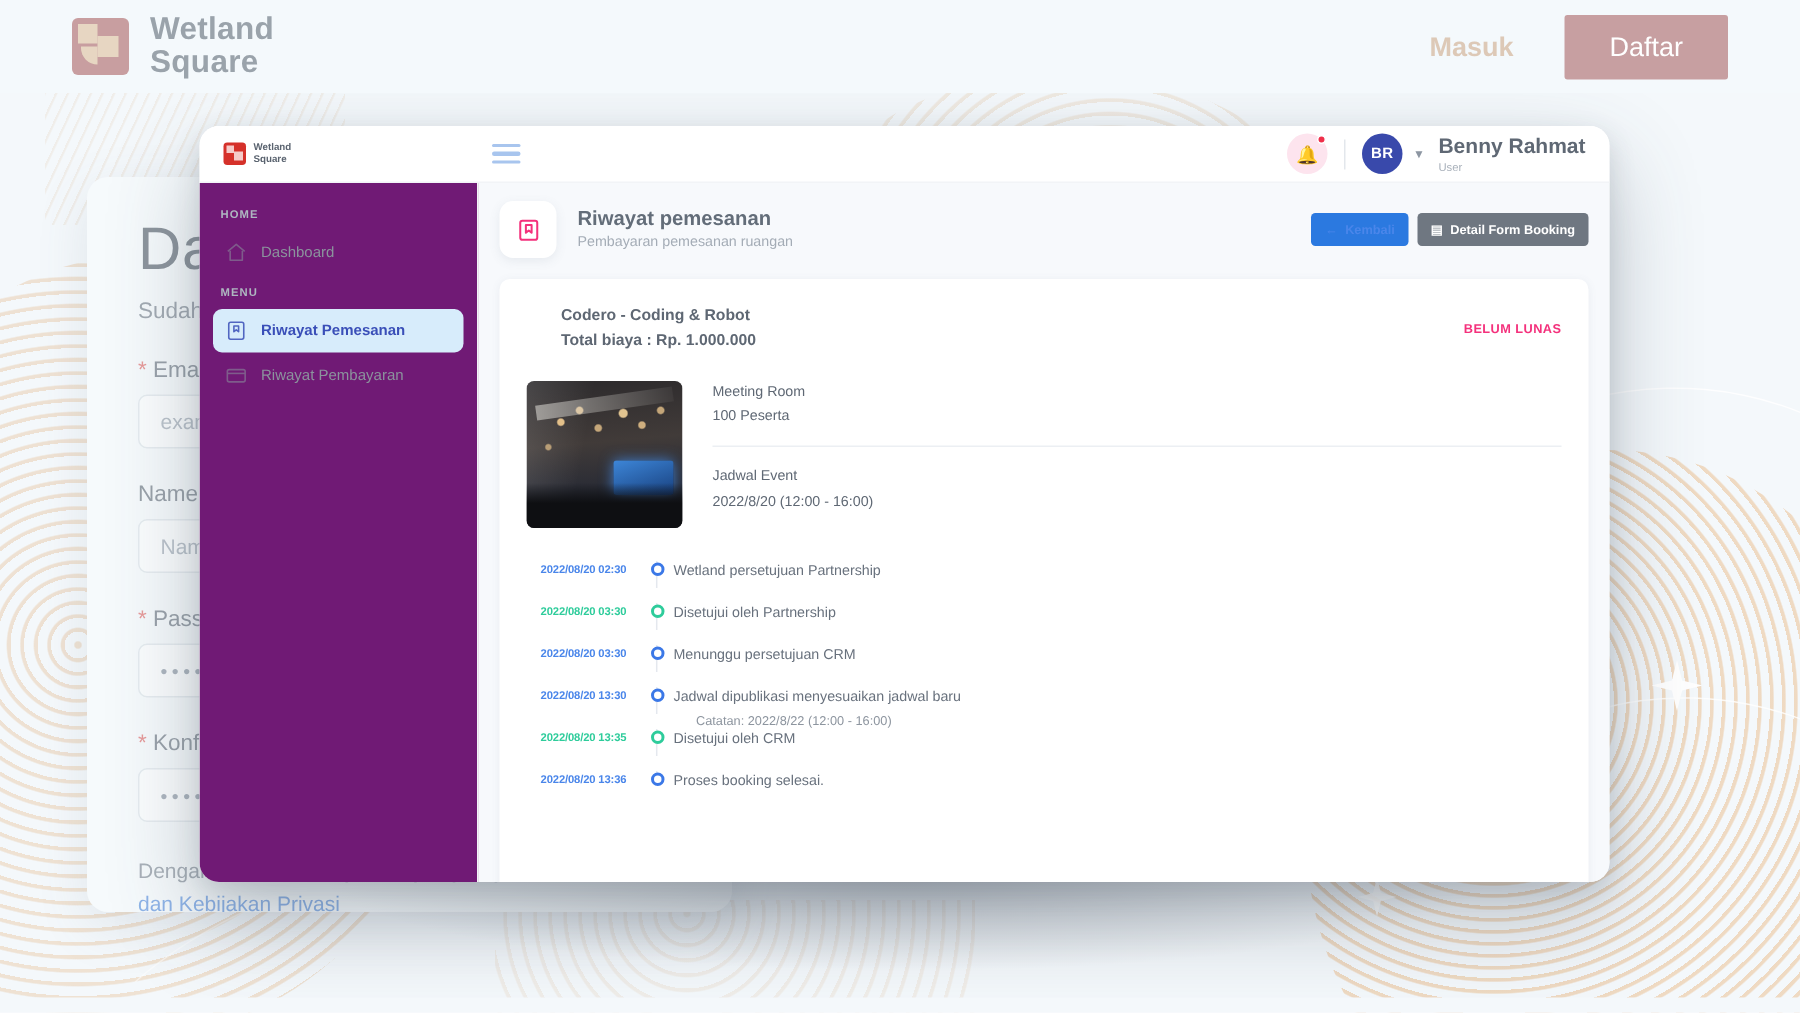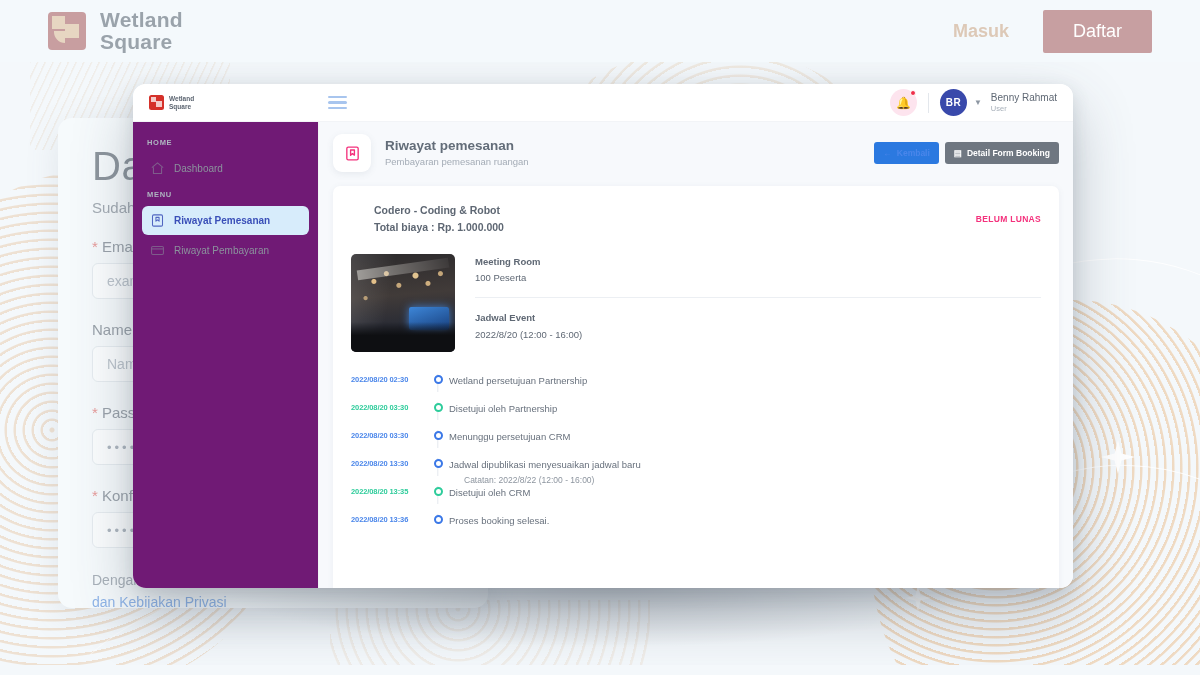--- a/index.html
+++ b/index.html
@@ -161,21 +161,21 @@
     background:#ef2f4a; border:1.2px solid #fff;
   }
   .iw-divider { width:1px; height:20px; background:#e3e7ec; margin: 0 11px; }
   .avatar {
     width: 27px; height: 27px; border-radius:50%; background:#3949ab; color:#fff;
     font-size: 10px; font-weight:700; display:flex; align-items:center; justify-content:center;
     letter-spacing:.4px;
   }
   .avatar-caret { margin-left: 7px; color:#8d96a2; font-size: 8px; cursor:pointer; }
   .user-block { margin-left: 9px; line-height: 1.25; }
-  .user-name { font-size: 10px; font-weight: 400; color:#5f6874; }
+  .user-name { font-size: 14px; font-weight: 700; color:#5f6874; }
   .user-role { font-size: 7.5px; color:#a8b0ba; }
 
   .iw-body { flex: 1; display: flex; min-height: 0; }
 
   
   .iw-side {
     width: 186px; flex: none; background:#701a75; padding: 10px 0 0 0;
     border-right: 1px solid #f1f3f6;
   }
   .side-head {
@@ -246,28 +246,28 @@
     position:absolute; left:0; right:0; bottom:0; height: 30px;
     background: linear-gradient(to top, #0e0f12 55%, rgba(14,15,18,0) 100%);
   }
   .room-photo .beam {
     position:absolute; left: 6px; top: 10px; width: 92px; height: 10px;
     background: linear-gradient(95deg, rgba(228,226,220,0.55), rgba(228,226,220,0.05));
     transform: rotate(-8deg);
   }
   .room-info { margin-left: 20px; flex: 1; min-width:0; }
   .ri-line { font-size: 9.5px; color:#5f6874; line-height: 1.72; }
-  .ri-line.strong { font-weight: 700; }
+  .ri-line.strong { font-weight: 400; }
   .ri-divider { height:1px; background:#eceff3; margin: 11px 0 12px 0; }
 
   
   .timeline { margin-top: 22px; position: relative; }
   .tl-row { display:flex; align-items:flex-start; position:relative; min-height: 28px; }
   .tl-time {
-    width: 76px; flex:none; text-align:left; font-size: 7.5px; font-weight: 700;
+    width: 76px; flex:none; text-align:center; font-size: 7.5px; font-weight: 700;
     padding-top: 1px; letter-spacing: -.1px;
   }
   .tl-mark { width: 22px; flex:none; display:flex; justify-content:center; position: relative; }
   .tl-dot {
     width: 9px; height: 9px; border-radius:50%; border: 2px solid #3b78e7;
     background:#fff; margin-top: 1px; z-index:2;
   }
   .tl-line {
     position:absolute; left: 50%; top: 0; bottom: -8px; width: 1.4px;
     background:#e4e8ee; transform: translateX(-50%); z-index:1;

